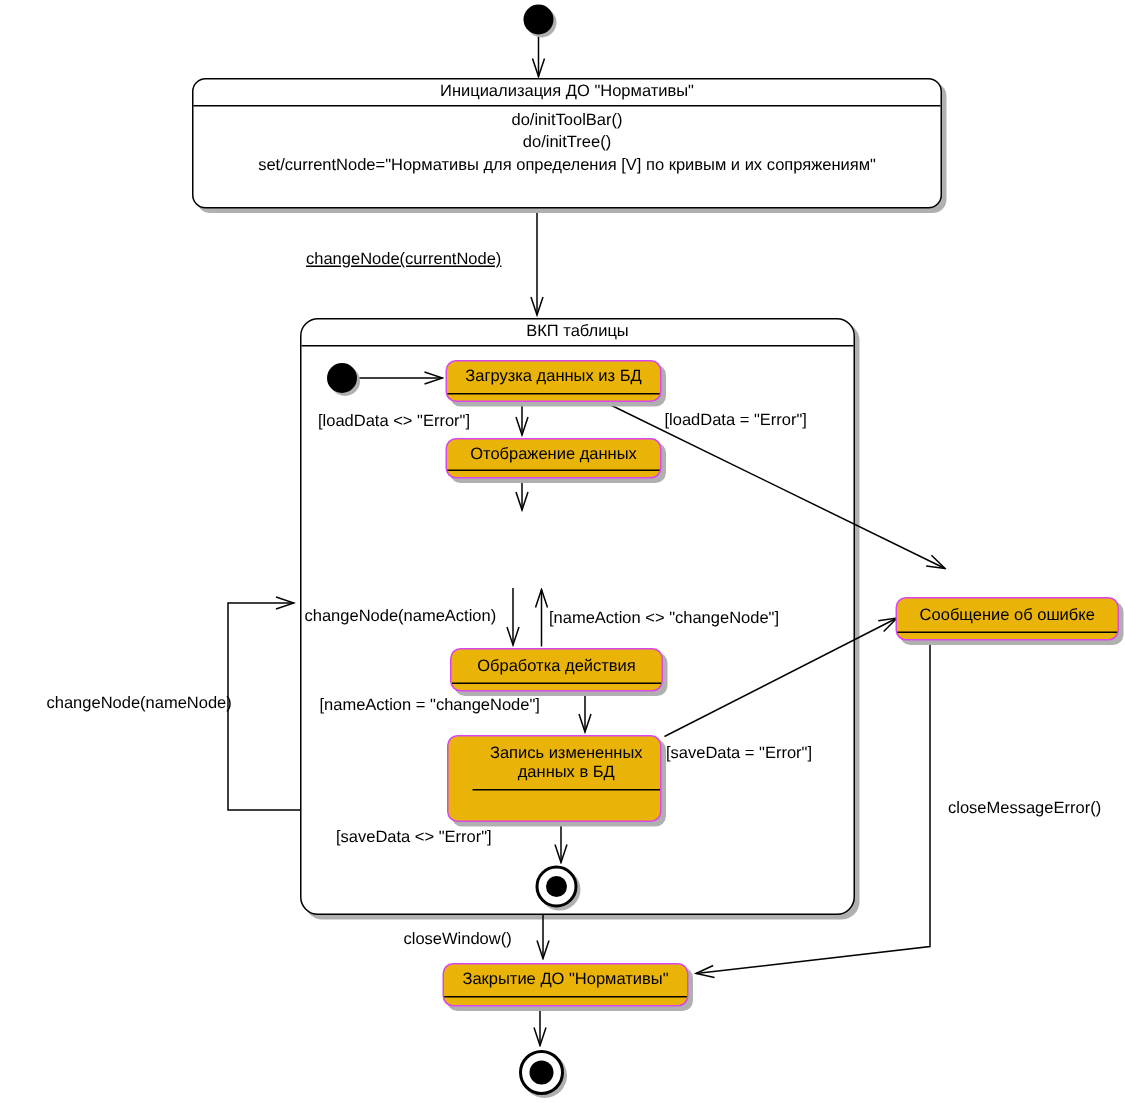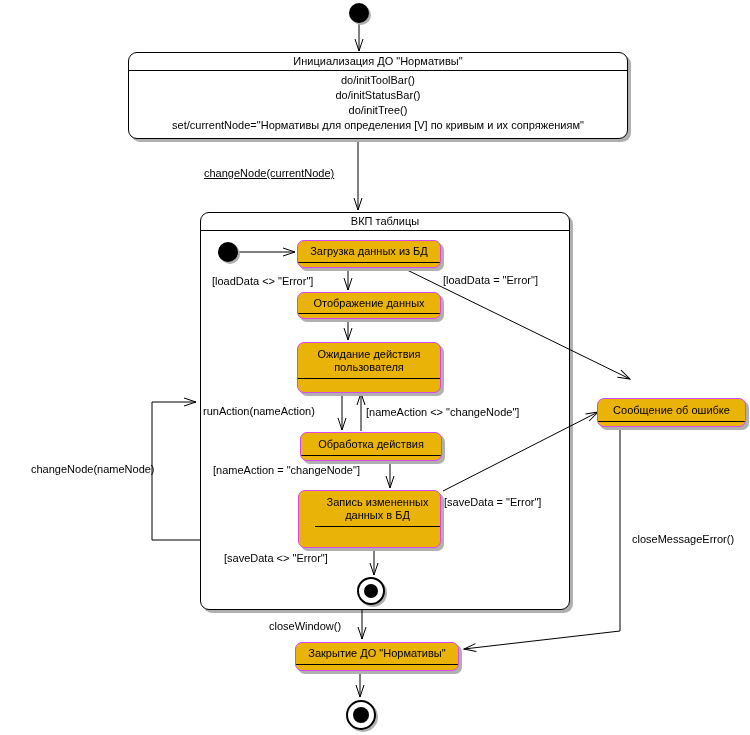--- a/index.html
+++ b/index.html
@@ -90,21 +90,21 @@
     position: absolute;
     white-space: nowrap;
     line-height: 13px;
   }
 </style>
 </head>
 <body>
 
 <div class="canvas">
 
-  <div class="composite" style="left:200px; top:212px; width:370px; height:398px;">
+  <div class="composite" style="left:200px; top:212px; width:370px; height:398px;border-radius:12px;">
     <div class="ctitle">ВКП таблицы</div>
   </div>
 
   <svg class="overlay">
     <defs>
       <marker id="arw" markerUnits="userSpaceOnUse" markerWidth="14" markerHeight="10" viewBox="0 0 14 10" refX="13" refY="5" orient="auto">
         <path d="M1,1 L13,5 L1,9"></path>
       </marker>
     </defs>
     <path d="M359 23 V51" marker-end="url(#arw)"></path>
@@ -123,42 +123,37 @@
     <path d="M362 610 V639" marker-end="url(#arw)"></path>
     <path d="M360 670 V697" marker-end="url(#arw)"></path>
   </svg>
 
   <div class="dot-initial" style="left:349px; top:3px;"></div>
 
   <div class="composite" style="left:128px; top:52px; width:500px; height:87px;">
     <div class="ctitle">Инициализация ДО "Нормативы"</div>
     <div class="bigbody">
       <div class="line">do/initToolBar()</div>
-      <div class="line">do/initStatusBar()</div>
       <div class="line">do/initTree()</div>
       <div class="line">set/currentNode="Нормативы для определения [V] по кривым и их сопряжениям"</div>
     </div>
   </div>
 
   <div class="dot-initial" style="left:218px; top:242px;"></div>
 
   <div class="state" style="left:297px; top:240px; width:144px; height:28px;">
     <div class="name">Загрузка данных из БД</div>
     <div class="foot" style="height:5px;"></div>
   </div>
 
   <div class="state" style="left:297px; top:292px; width:144px; height:27px;">
     <div class="name">Отображение данных</div>
     <div class="foot" style="height:5px;"></div>
   </div>
 
-  <div class="state" style="left:297px; top:342px; width:144px; height:51px;">
-    <div class="name">Ожидание действия пользователя</div>
-    <div class="foot" style="height:14px;"></div>
-  </div>
 
   <div class="state" style="left:300px; top:432px; width:142px; height:29px;">
     <div class="name">Обработка действия</div>
     <div class="foot" style="height:5px;"></div>
   </div>
 
   <div class="state" style="left:298px; top:490px; width:143px; height:58px;padding-left:16px;">
     <div class="name">Запись измененных данных в БД</div>
     <div class="foot" style="height:21px;"></div>
   </div>
@@ -177,21 +172,21 @@
     <div class="foot" style="height:6px;"></div>
   </div>
 
   <div class="final" style="left:346px; top:700px; width:30px; height:30px;">
     <div class="dot" style="width:16px; height:16px;"></div>
   </div>
 
   <div class="lbl" style="left:204px; top:167px;text-decoration:underline;">changeNode(currentNode)</div>
   <div class="lbl" style="left:212px; top:275px;">[loadData &lt;&gt; "Error"]</div>
   <div class="lbl" style="left:443px; top:274px;">[loadData = "Error"]</div>
-  <div class="lbl" style="left:203px; top:405px;">runAction(nameAction)</div>
+  <div class="lbl" style="left:203px; top:405px;">changeNode(nameAction)</div>
   <div class="lbl" style="left:366px; top:406px;">[nameAction &lt;&gt; "changeNode"]</div>
   <div class="lbl" style="left:213px; top:464px;">[nameAction = "changeNode"]</div>
   <div class="lbl" style="left:444px; top:496px;">[saveData = "Error"]</div>
   <div class="lbl" style="left:224px; top:552px;">[saveData &lt;&gt; "Error"]</div>
   <div class="lbl" style="left:15px; top:463px;margin-left:16px;">changeNode(nameNode)</div>
   <div class="lbl" style="left:269px; top:620px;">closeWindow()</div>
   <div class="lbl" style="left:632px; top:533px;">closeMessageError()</div>
 
 </div>
 

